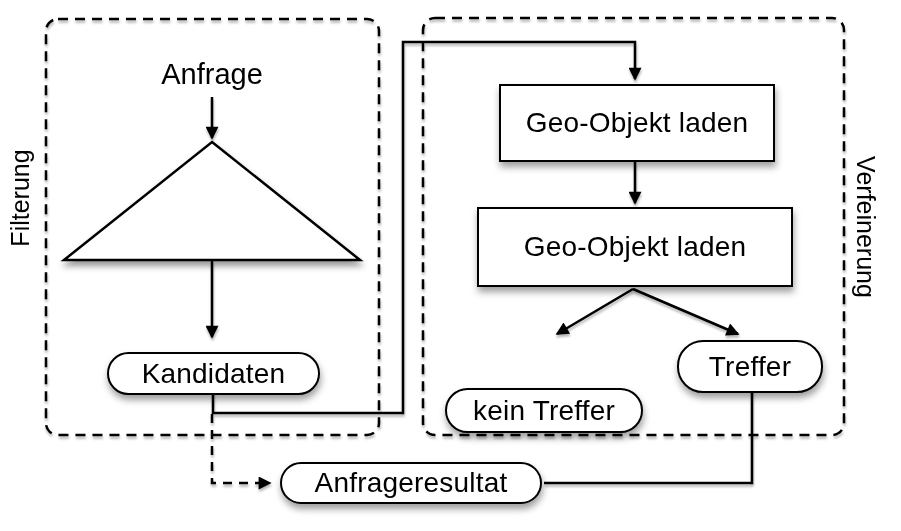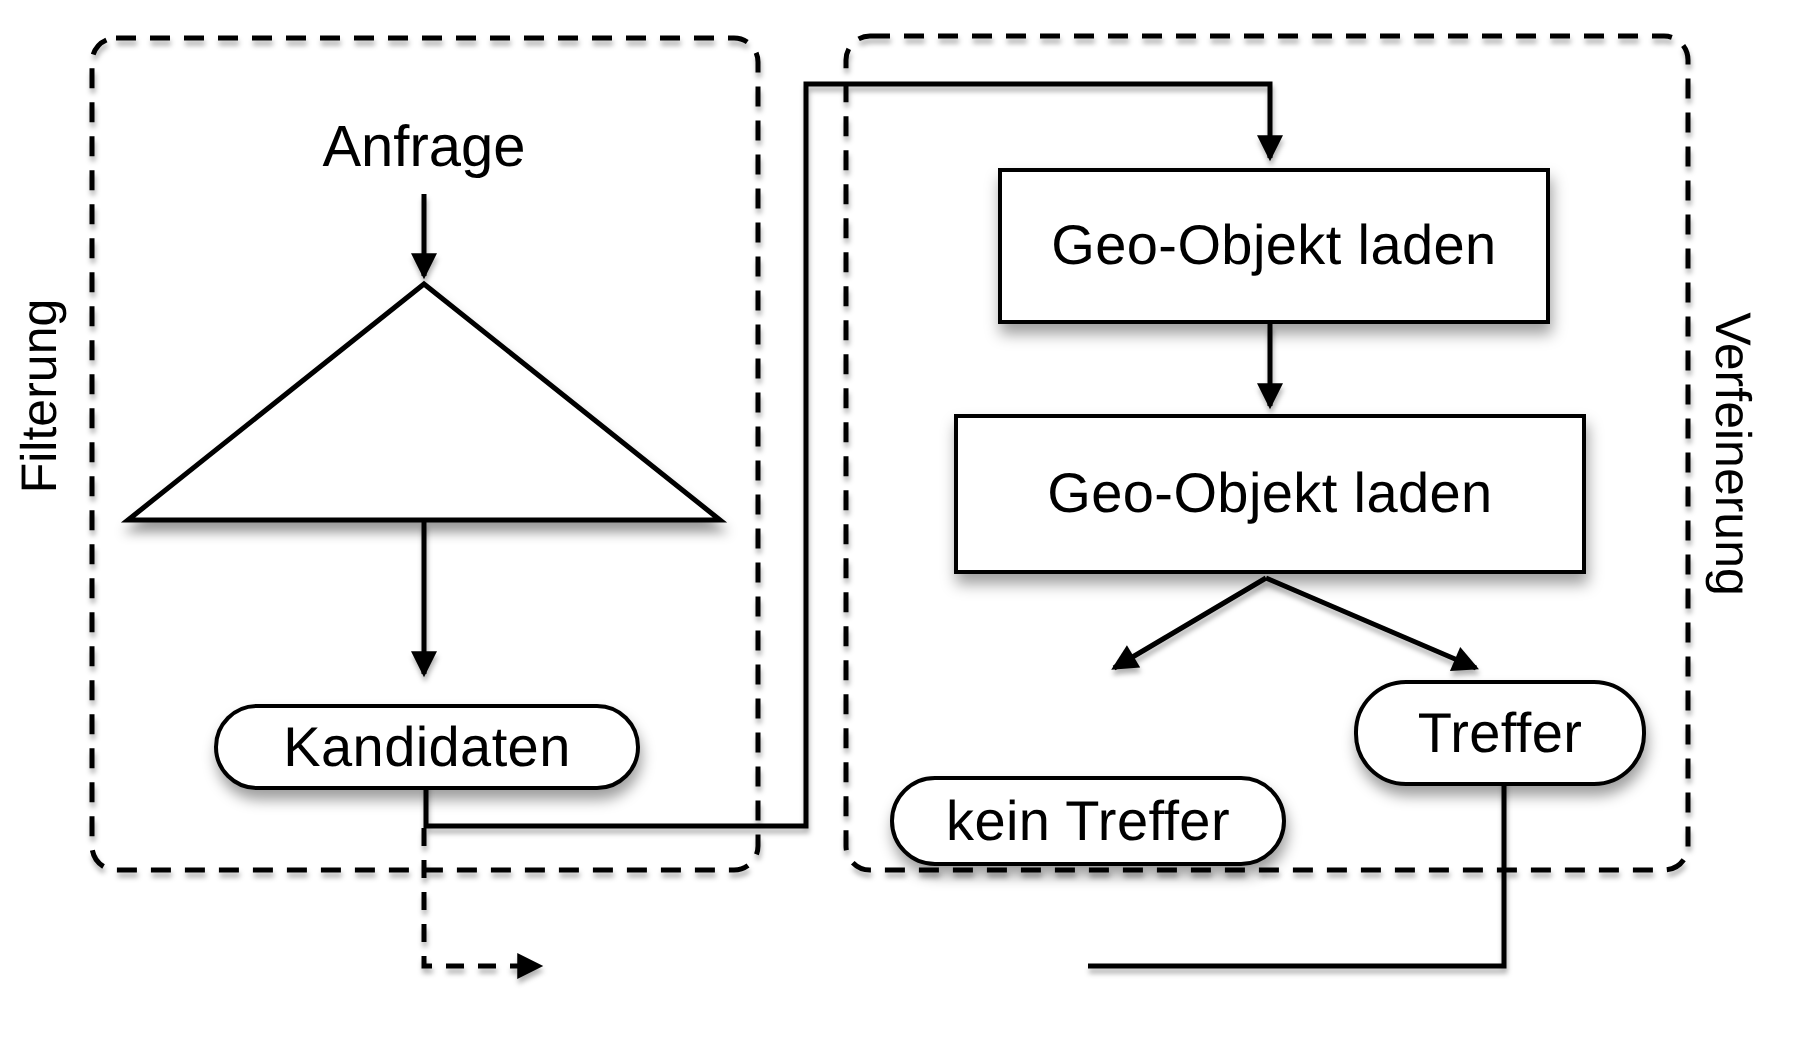--- a/index.html
+++ b/index.html
@@ -123,14 +123,17 @@
   </div>
 
   <div class="node pill" style="left:445px; top:352px; width:198px; height:45px;margin-top:36px;">
     <span>kein Treffer</span>
   </div>
 
   <div class="node pill" style="left:677px; top:340px; width:146px; height:53px;">
     <span>Treffer</span>
   </div>
 
+  <div class="node pill" style="left:280px; top:462px; width:262px; height:42px;">
+    <span>Anfrageresultat</span>
+  </div>
 
 </div>
 
 </body></html>

